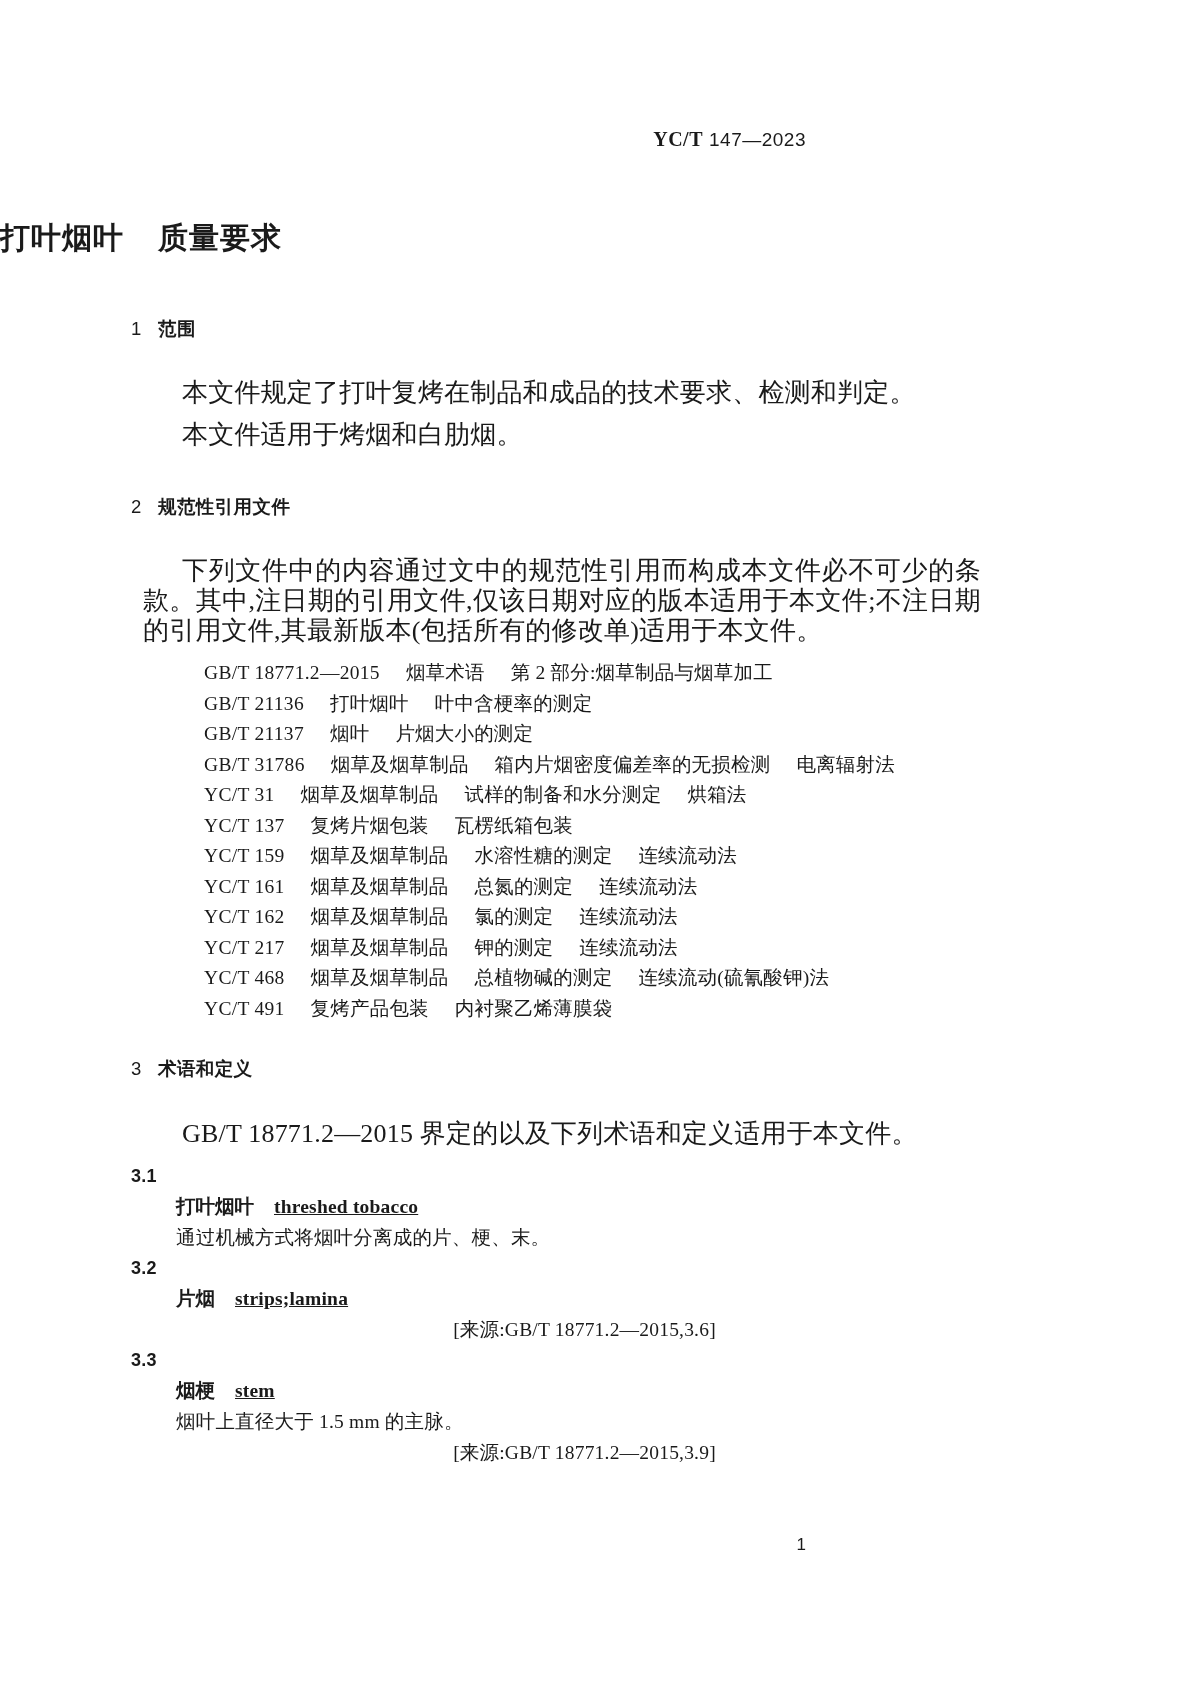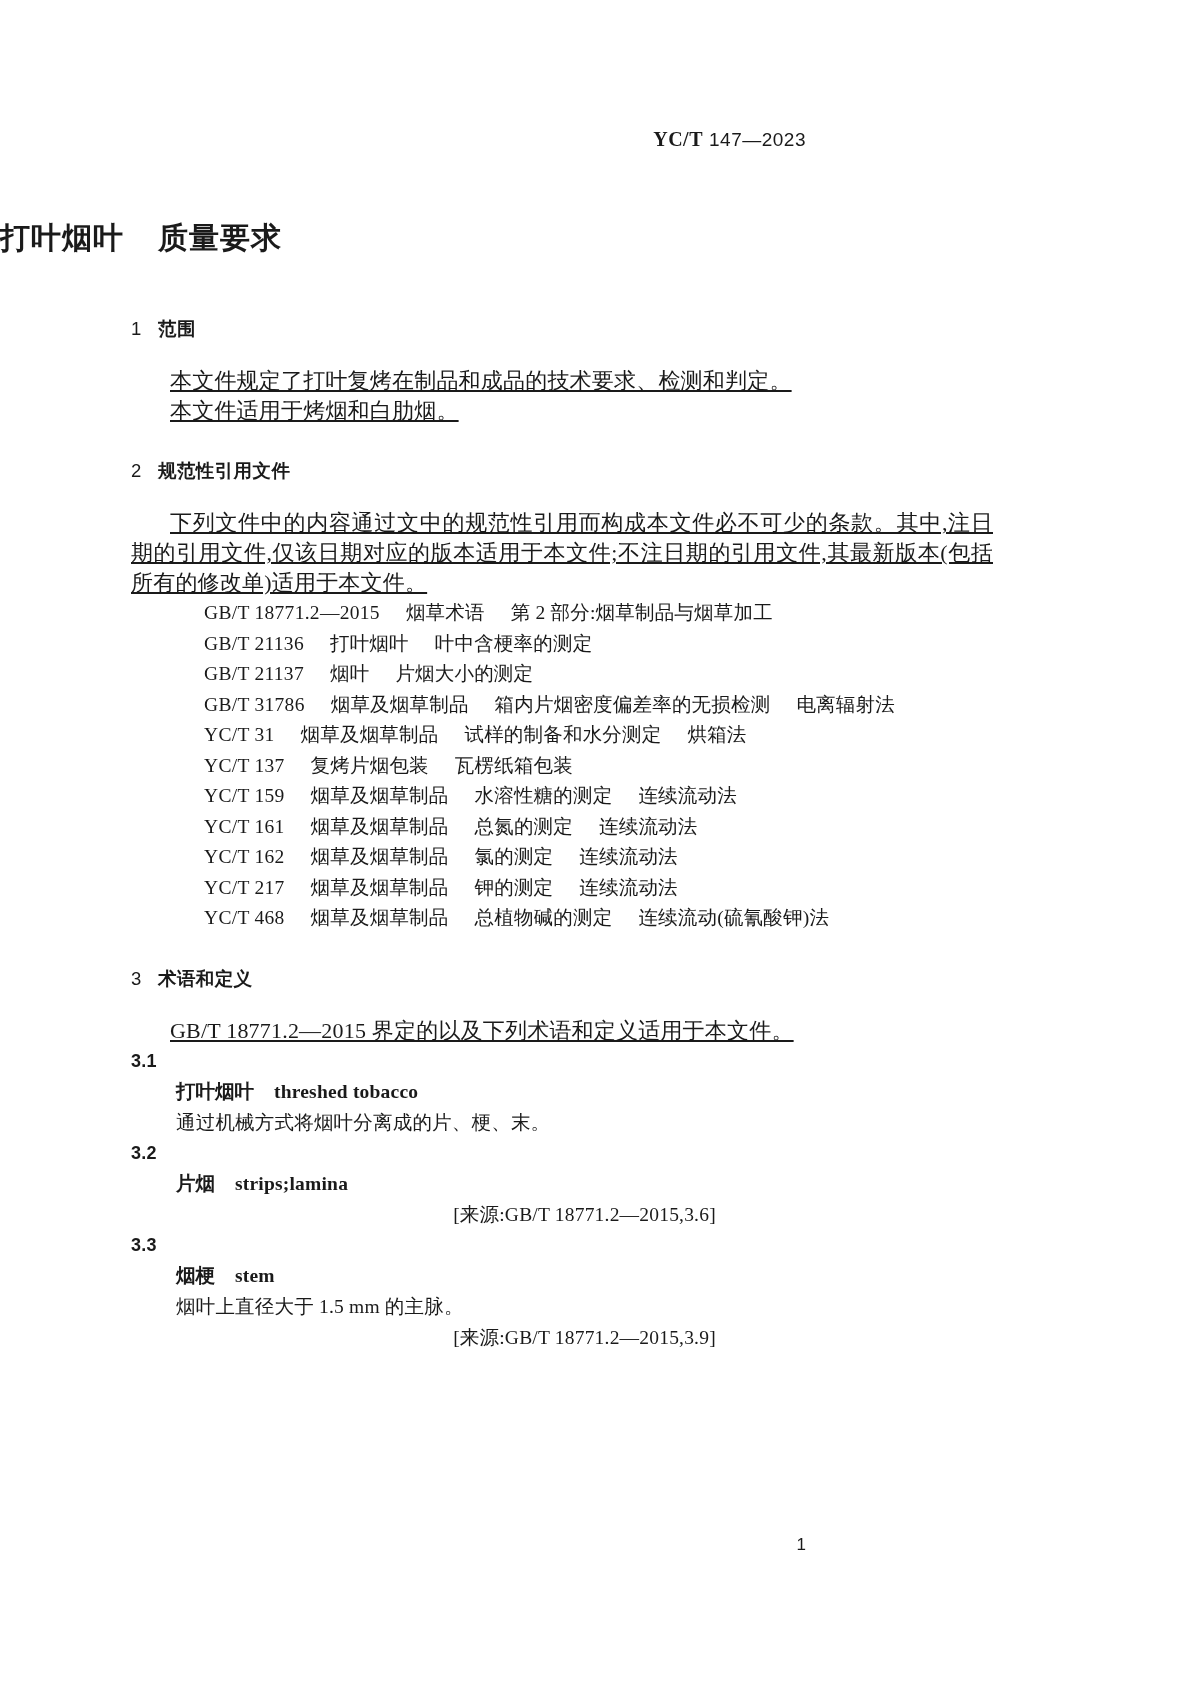--- a/index.html
+++ b/index.html
@@ -75,28 +75,27 @@
     line-height: 1.2;
   }
   h2.clause .num {
     display: inline-block;
     min-width: 27px;
     font-family: "Liberation Sans", sans-serif;
     font-weight: normal;
   }
 
   p.body-text {
-    margin: 0;
-    padding: 0;
-    font-size: 22px;
+    margin: 12px;
+    padding: 0;
+    font-size: 26px;
     line-height: 30px;
     text-align: justify;
     text-justify: inter-ideograph;
     letter-spacing: 0.2px;
-    text-decoration: underline;
   }
   p.indent { text-indent: 39px; }
 
   .ref-line {
     font-size: 19.5px;
     line-height: 30.5px;
     padding-left: 45px;
     white-space: nowrap;
     letter-spacing: 0.2px;
   }
@@ -119,20 +118,21 @@
     font-size: 19.5px;
     line-height: 31px;
     font-weight: bold;
     font-family: "DejaVu Sans", sans-serif;
   }
   .term-head .en {
     font-family: "Liberation Serif", serif;
     font-weight: bold;
     margin-left: 20px;
     letter-spacing: 0.2px;
+    text-decoration: underline;
   }
   .term-def {
     padding-left: 45px;
     font-size: 19.5px;
     line-height: 31px;
     letter-spacing: 0.2px;
   }
   .term-src {
     padding-left: 45px;
     font-size: 19.5px;
@@ -208,20 +208,23 @@
     </div>
     <div class="ref-line">
       <span class="code">YC/T 162</span><span class="sp-l"></span><span>烟草及烟草制品</span><span class="sp-l"></span><span>氯的测定</span><span class="sp-l"></span><span>连续流动法</span>
     </div>
     <div class="ref-line">
       <span class="code">YC/T 217</span><span class="sp-l"></span><span>烟草及烟草制品</span><span class="sp-l"></span><span>钾的测定</span><span class="sp-l"></span><span>连续流动法</span>
     </div>
     <div class="ref-line">
       <span class="code">YC/T 468</span><span class="sp-l"></span><span>烟草及烟草制品</span><span class="sp-l"></span><span>总植物碱的测定</span><span class="sp-l"></span><span>连续流动(硫氰酸钾)法</span>
     </div>
+    <div class="ref-line">
+      <span class="code">YC/T 491</span><span class="sp-l"></span><span>复烤产品包装</span><span class="sp-l"></span><span>内衬聚乙烯薄膜袋</span>
+    </div>
 
     <div class="gap-lg"></div>
 
     <h2 class="clause">
       <span class="num">3</span><span>术语和定义</span>
     </h2>
     <div class="gap-md"></div>
     <p class="body-text indent">GB/T 18771.2—2015 界定的以及下列术语和定义适用于本文件。</p>
 
     <div class="term-num">3.1</div>

